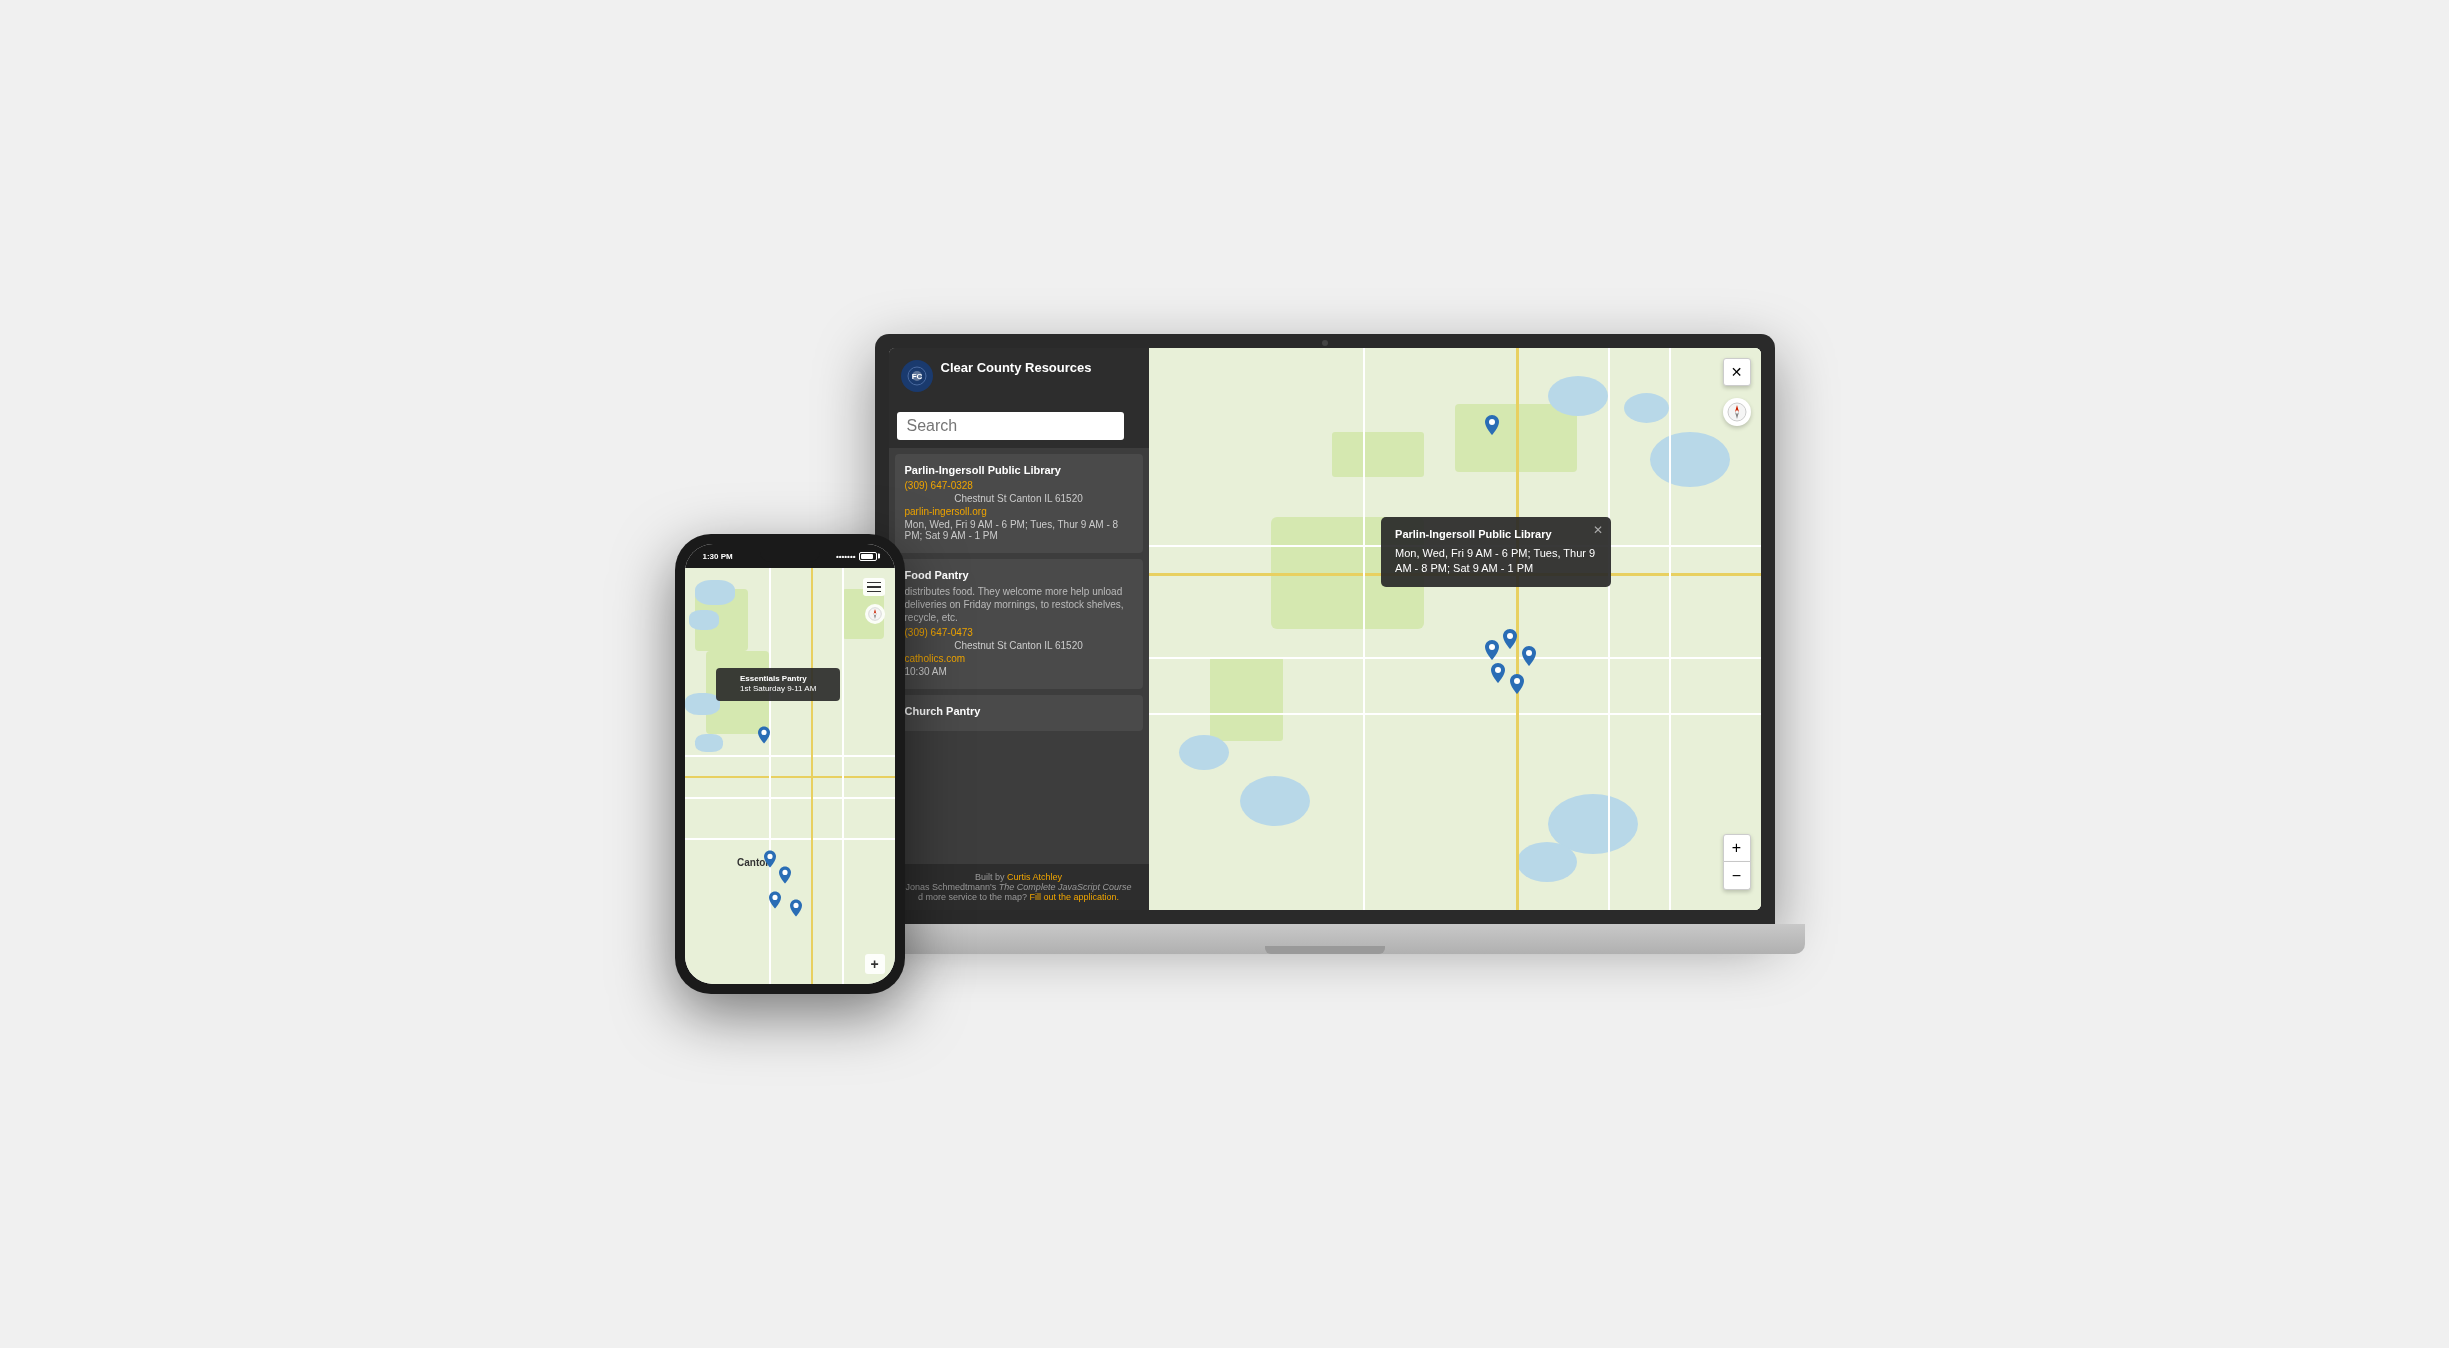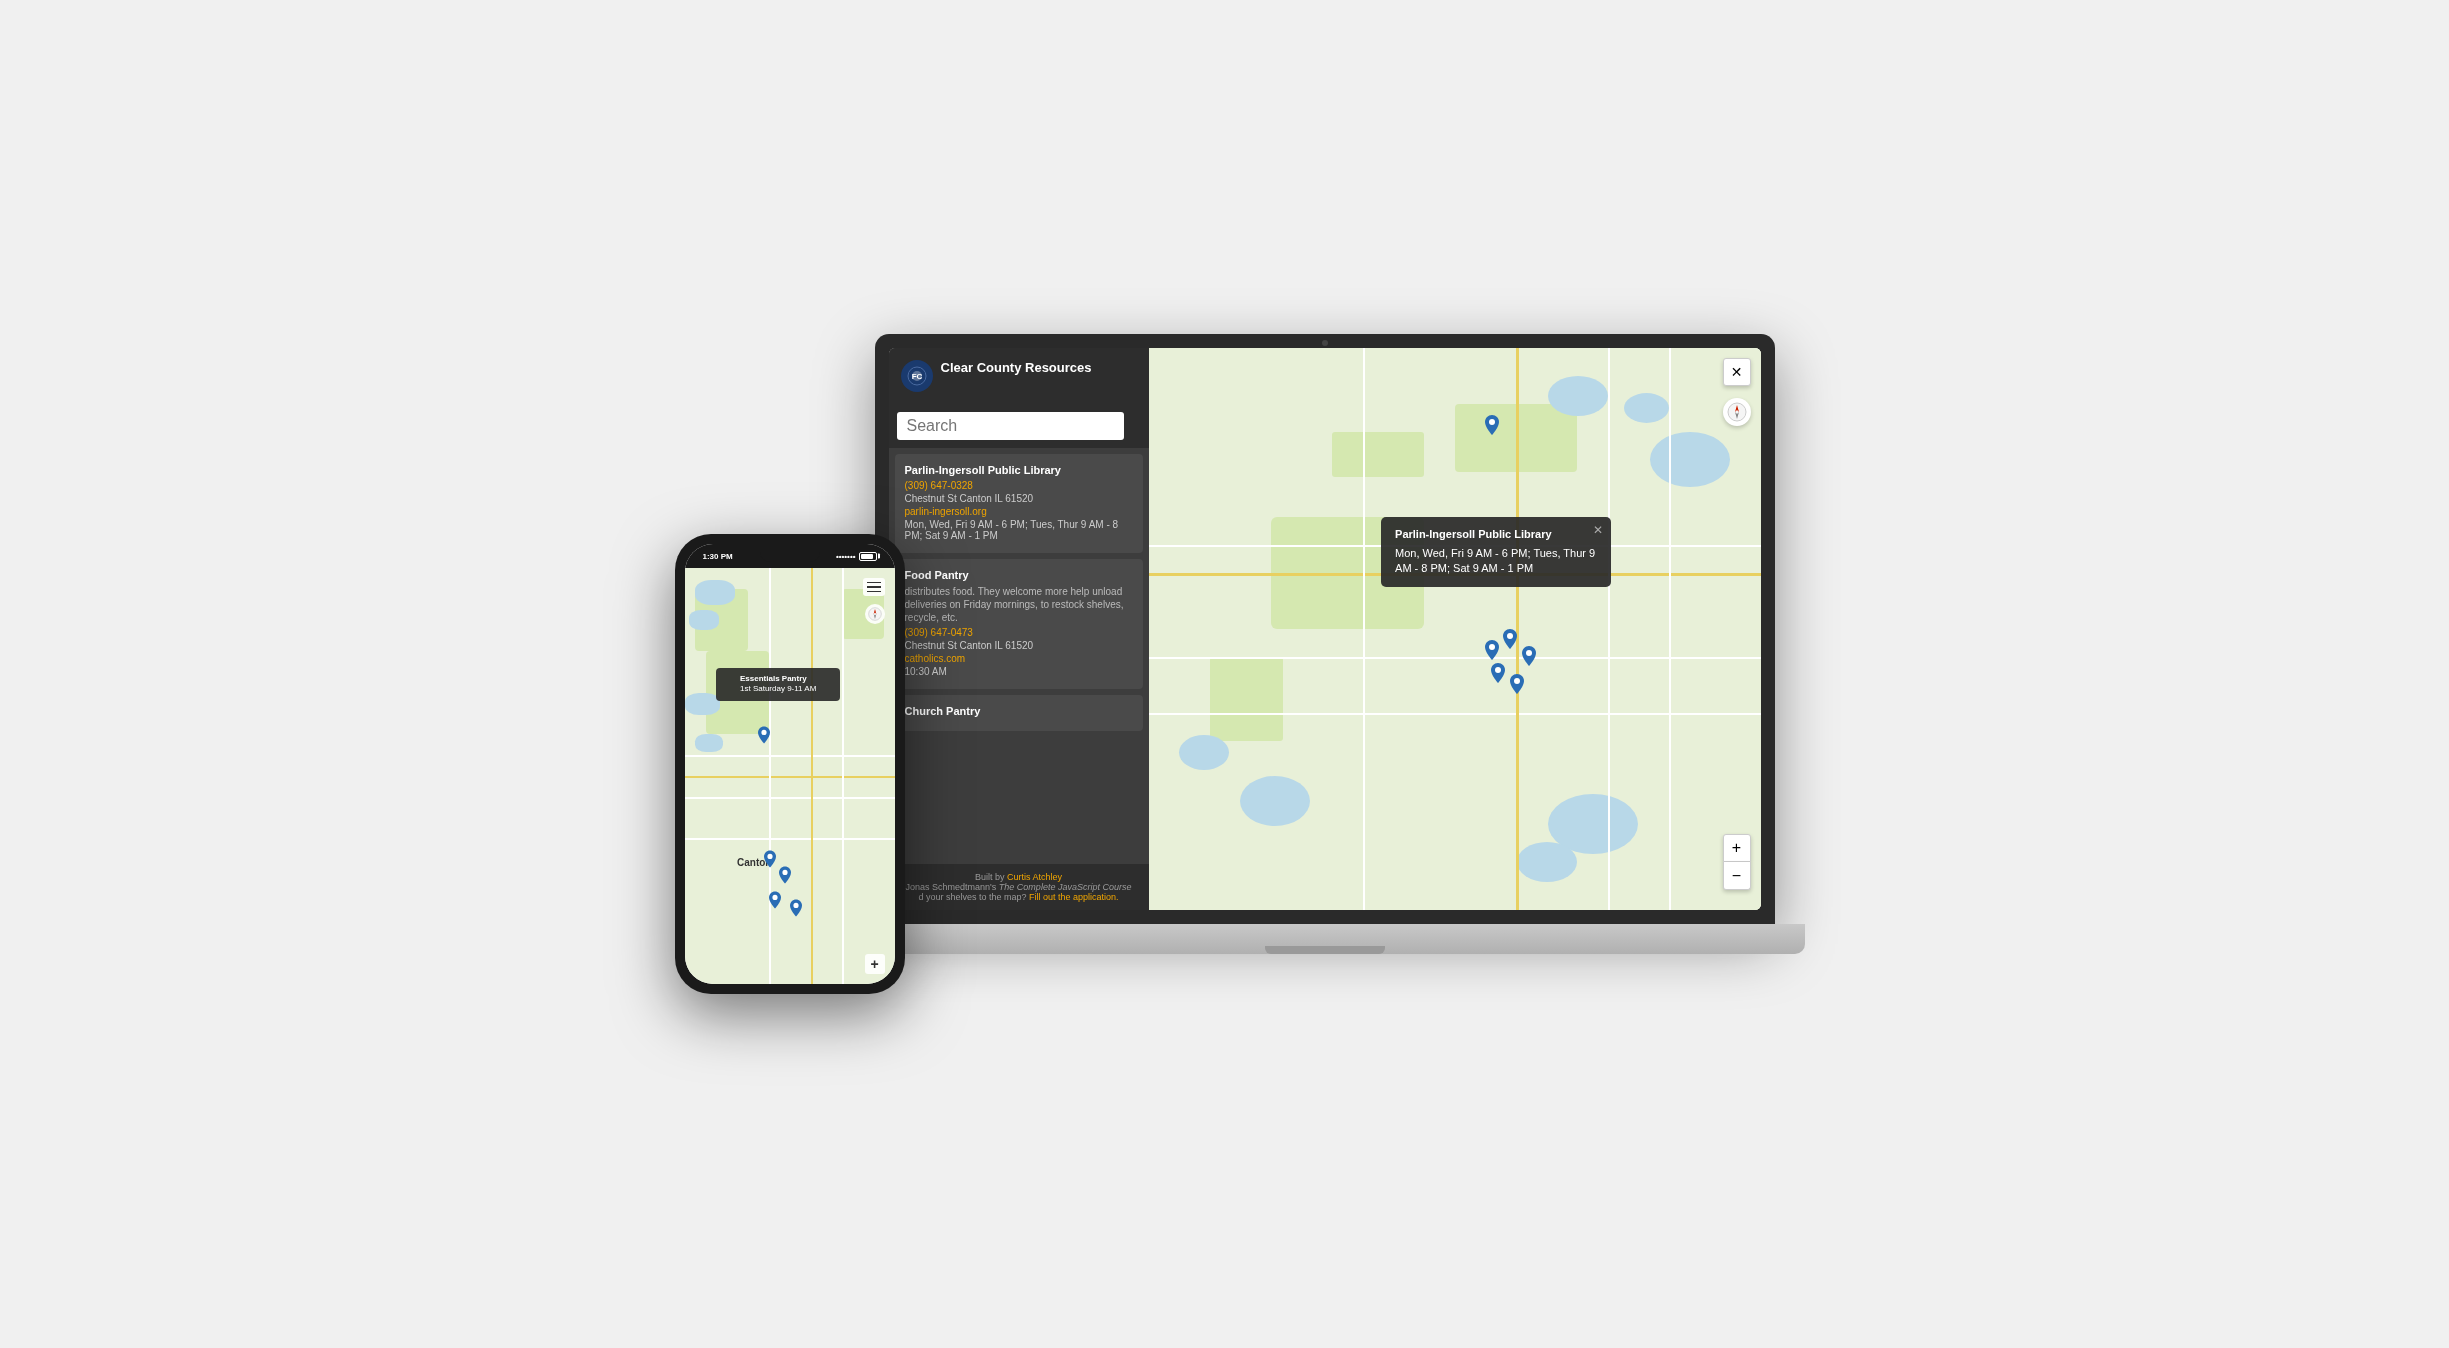--- a/index.html
+++ b/index.html
@@ -158,20 +158,21 @@
       margin-bottom: 4px;
     }
 
     .resource-phone {
       color: #f0a500;
       margin-bottom: 2px;
     }
 
     .resource-address {
       margin-bottom: 2px;
+      text-align: center;
     }
 
     .resource-website {
       color: #f0a500;
       margin-bottom: 2px;
     }
 
     .resource-hours {
       margin-bottom: 2px;
     }
@@ -612,21 +613,21 @@
           <div class="laptop-footer">
             <div>
               <span>Built by</span>
               <span class="footer-link">Curtis Atchley</span>
             </div>
             <div>
               <span>Jonas Schmedtmann's</span>
               <em>The Complete JavaScript Course</em>
             </div>
             <div>
-              <span>d your shelves to the map?</span>
+              <span>d more service to the map?</span>
               <span class="footer-link">Fill out the application.</span>
             </div>
           </div>
 
         </div>
 
         <div class="laptop-map">
 
           <div class="map-bg">
 

